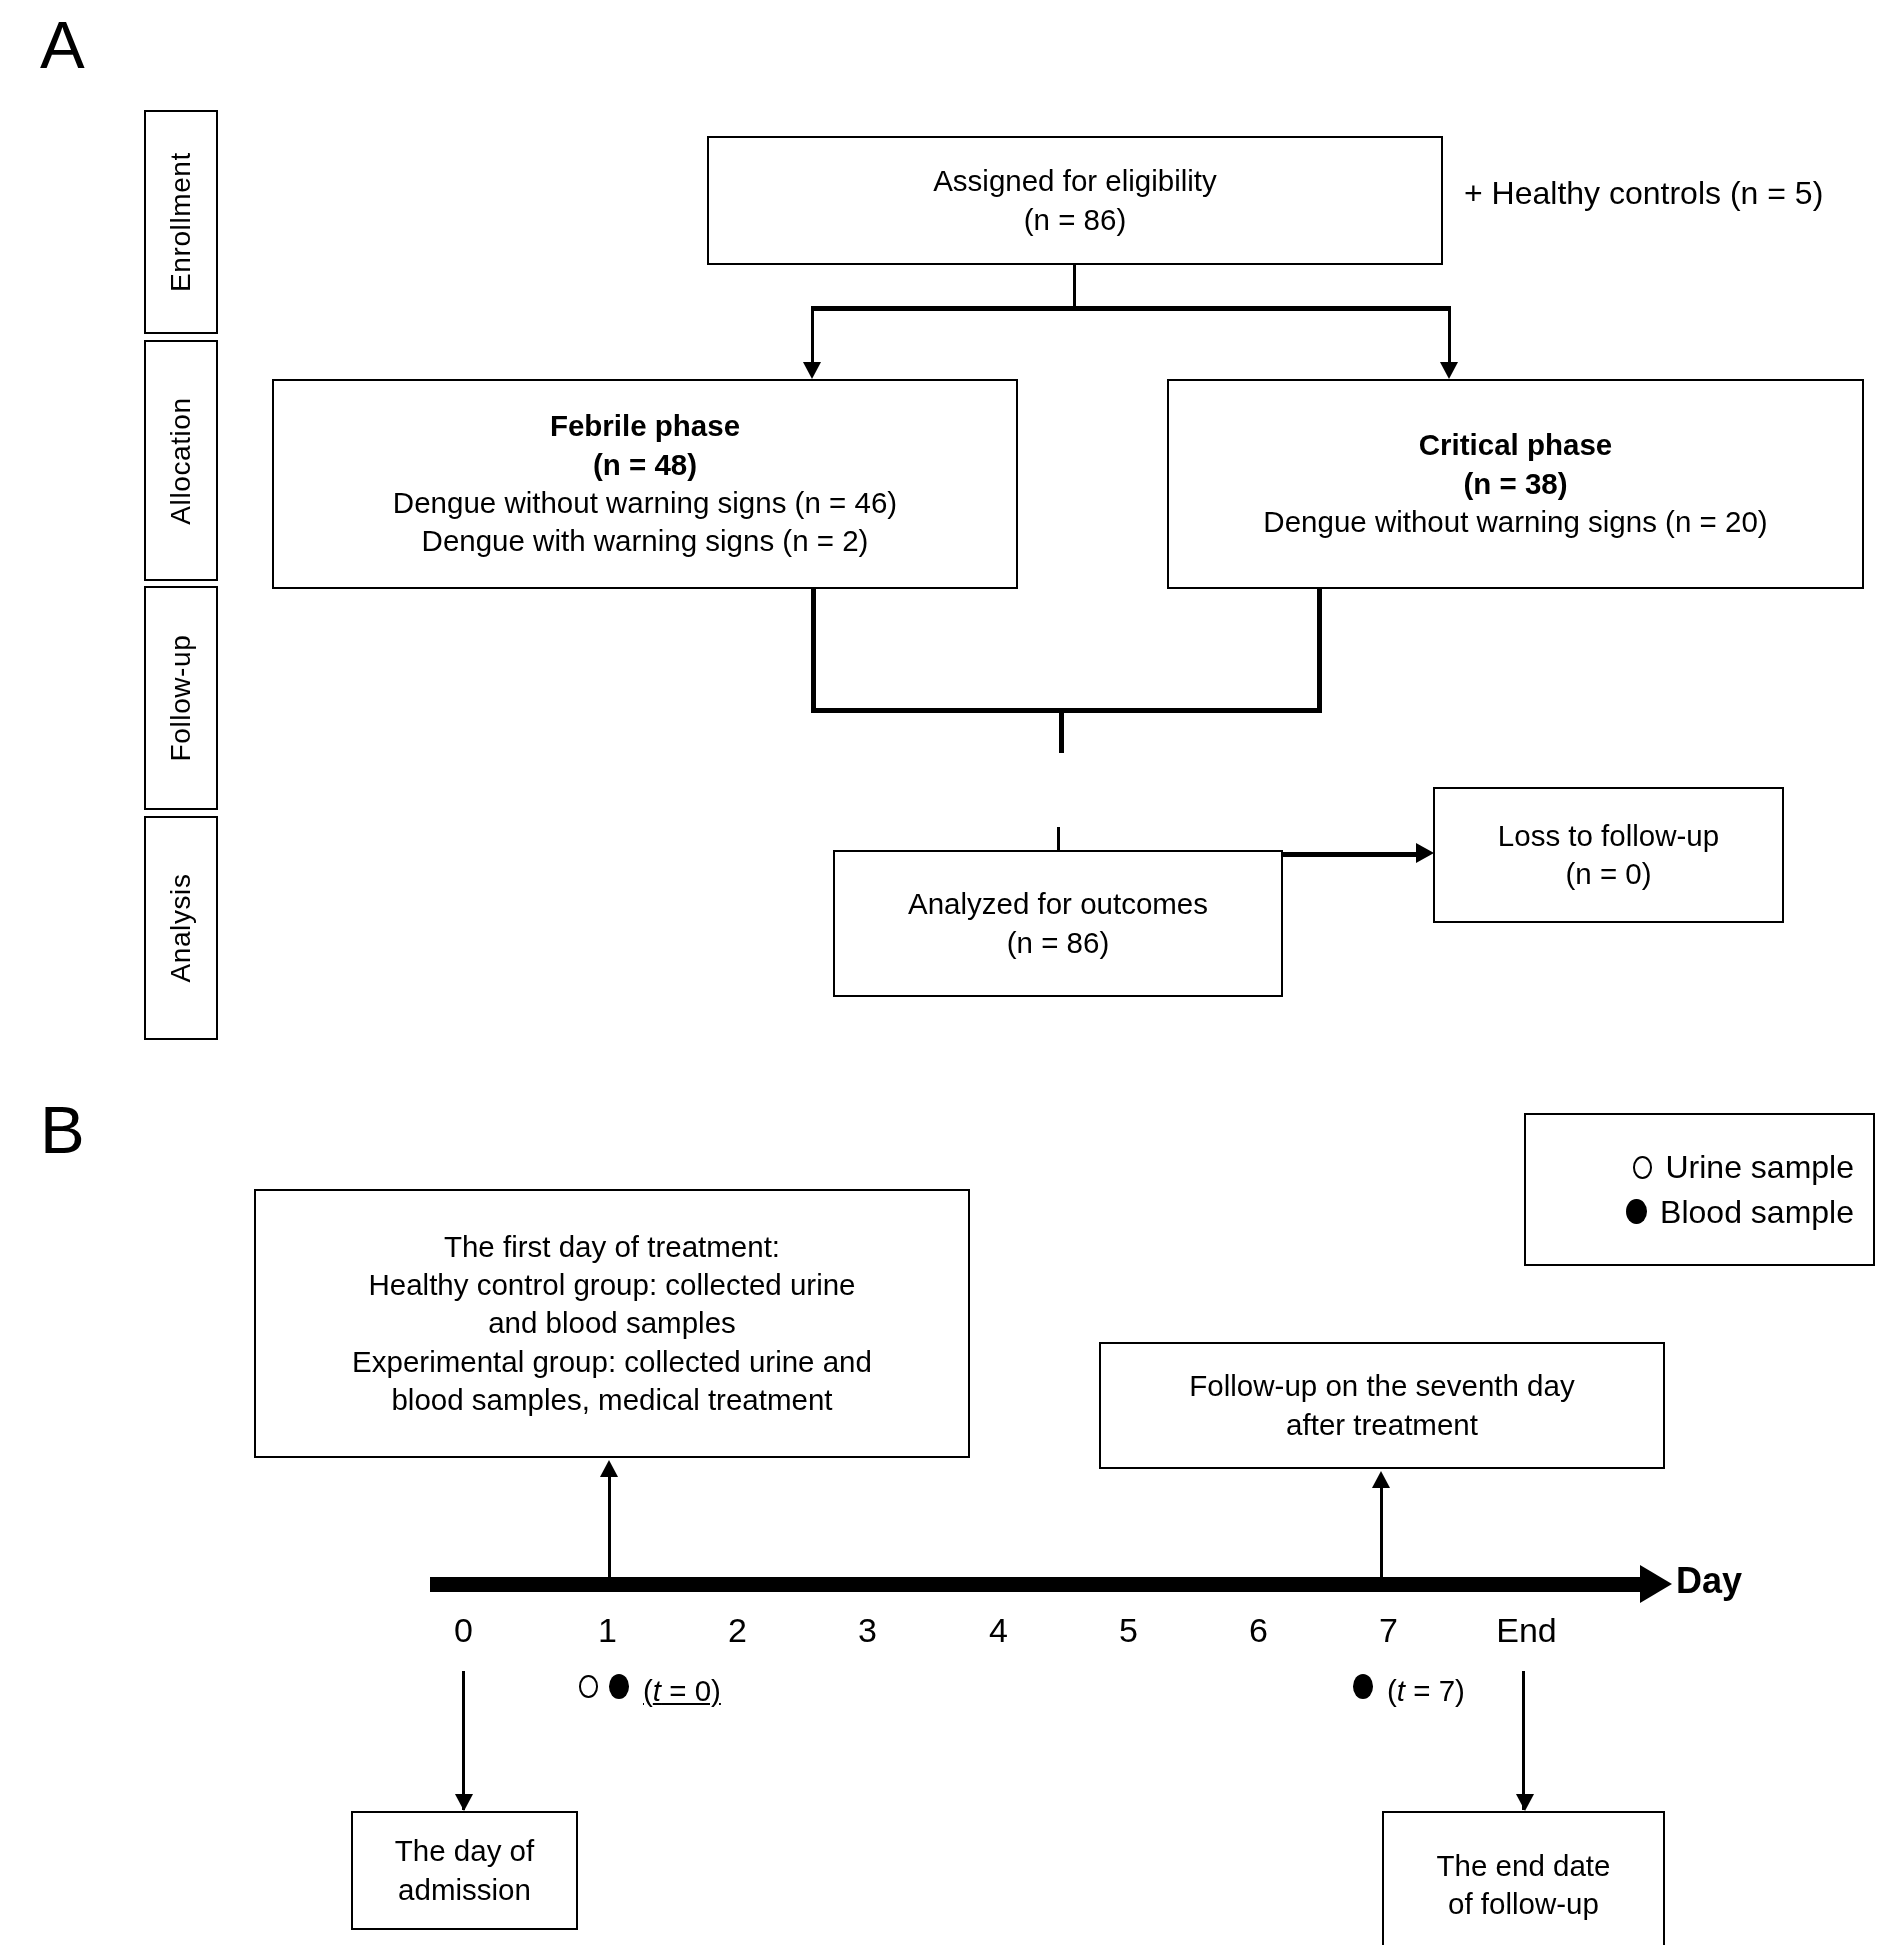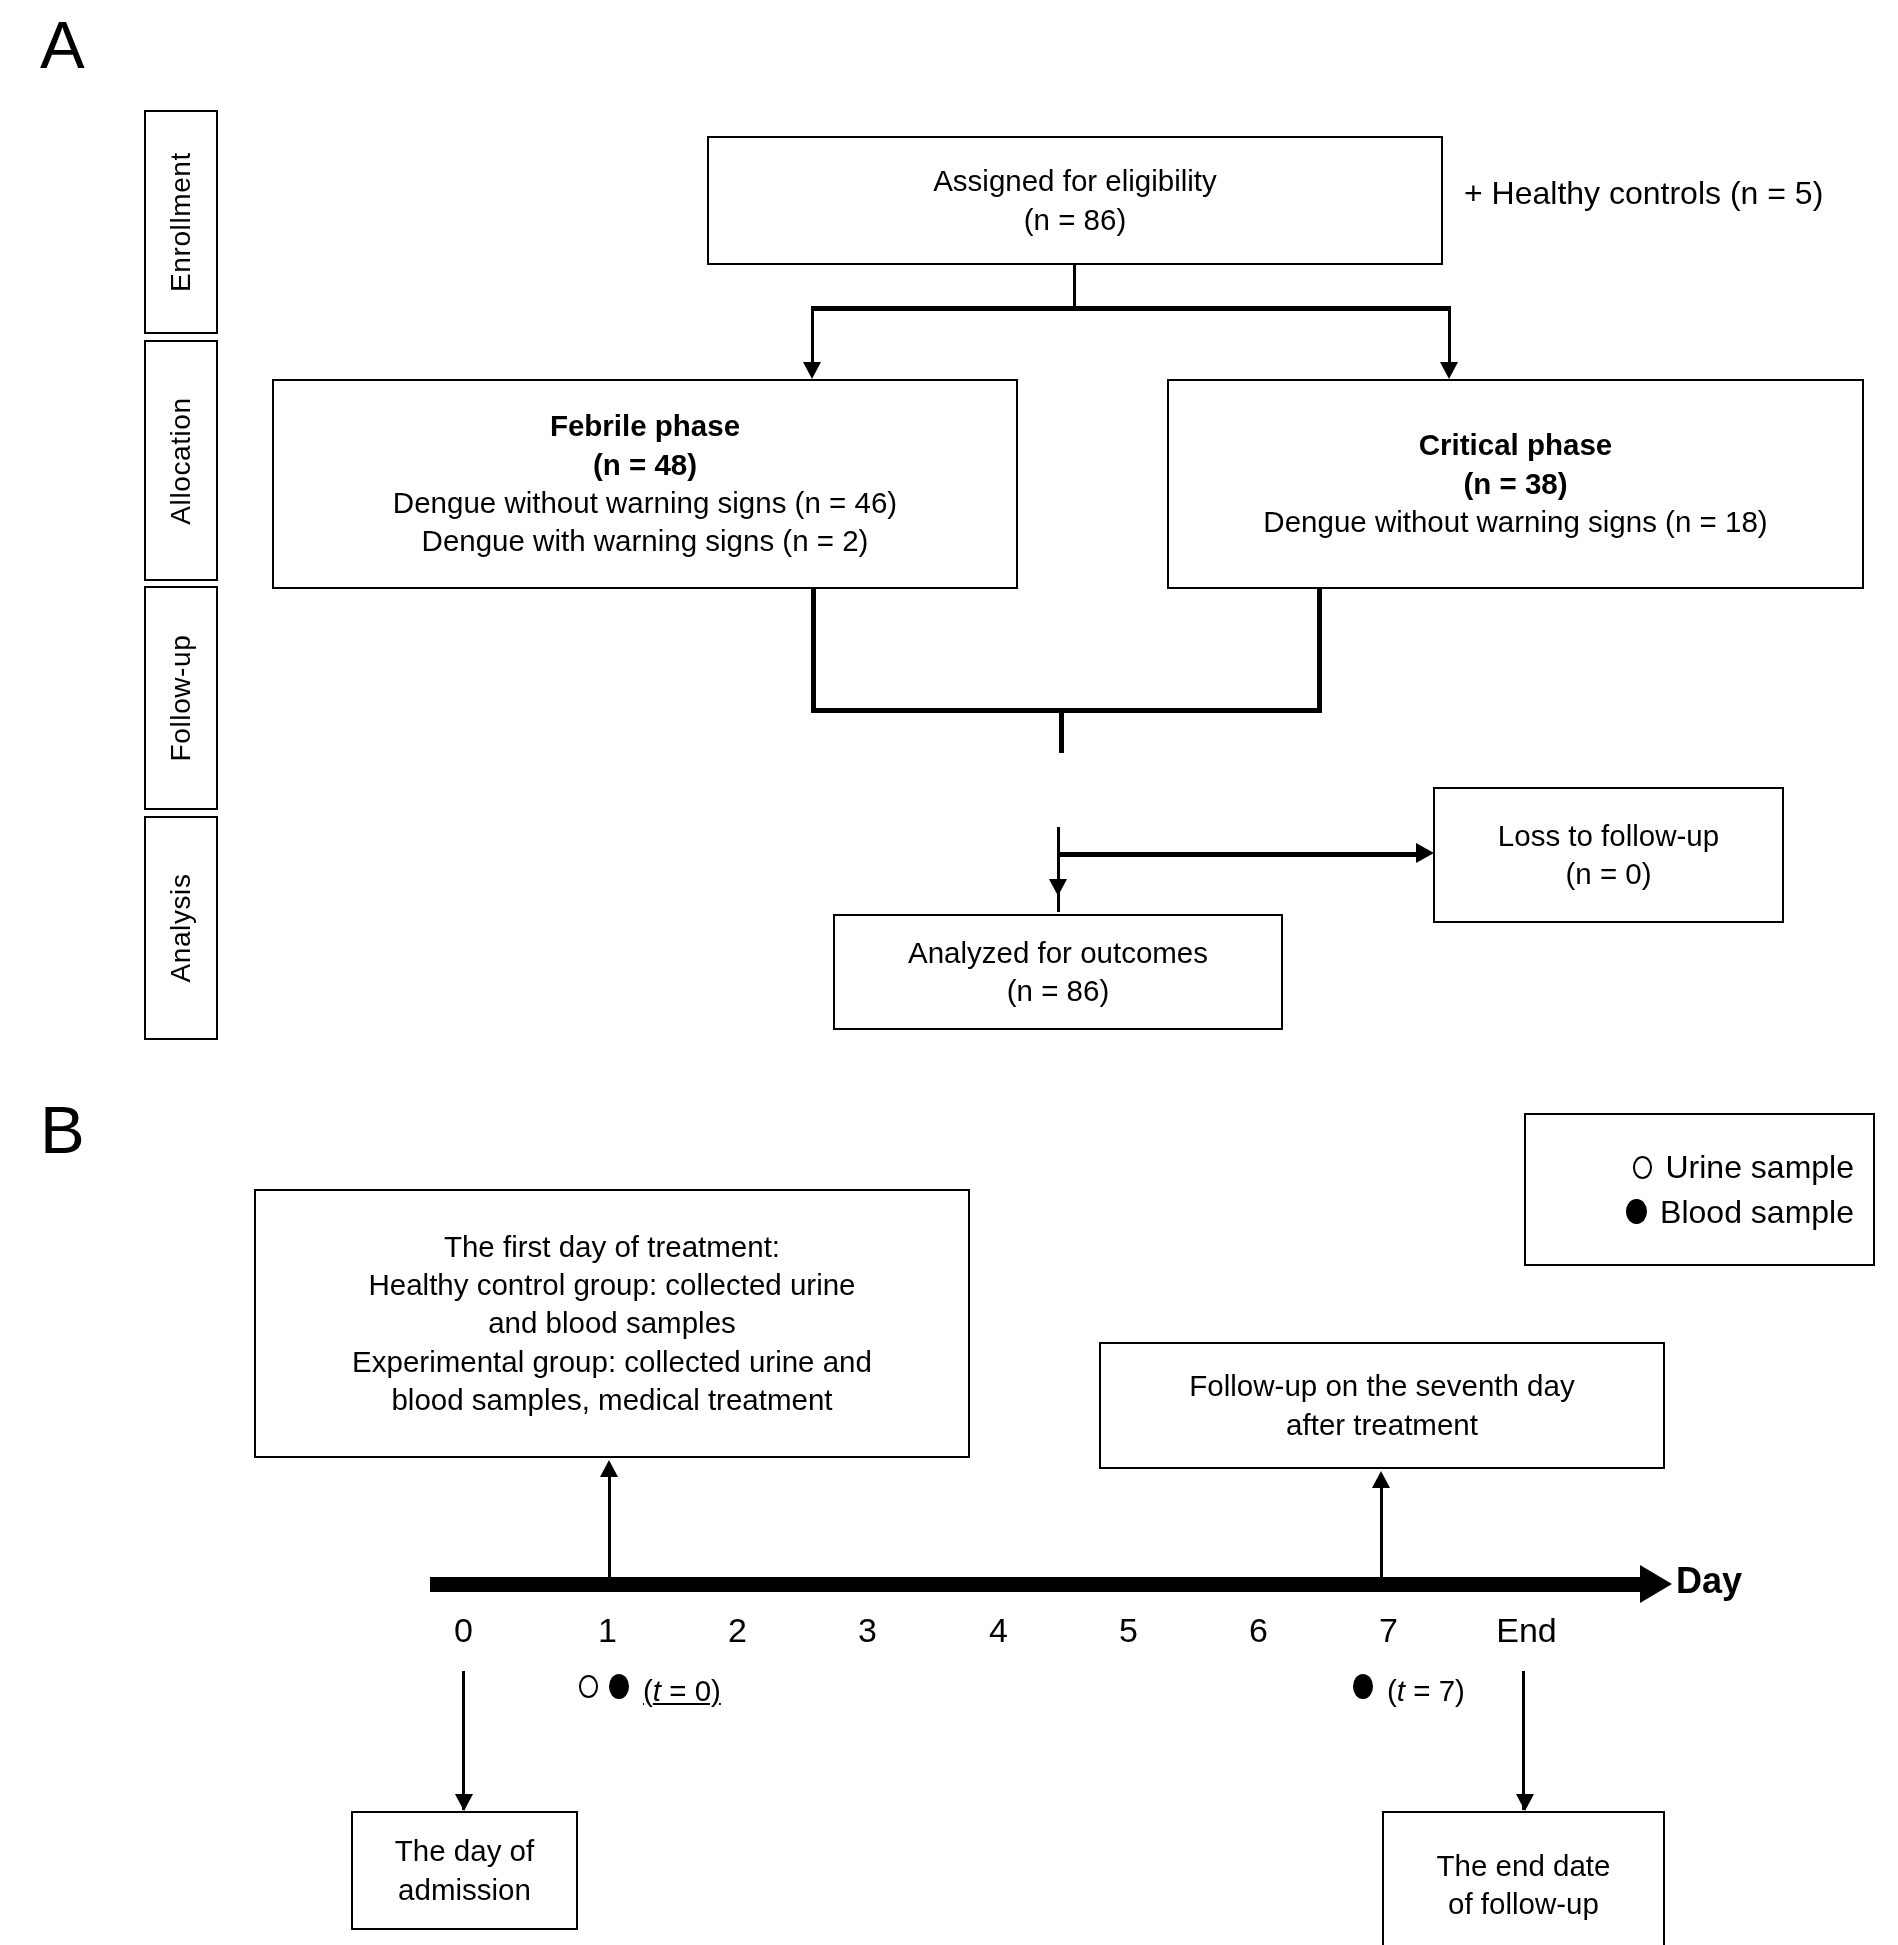--- a/index.html
+++ b/index.html
@@ -92,40 +92,40 @@
   <div class="fbox" style="left:272px;top:379px;width:746px;height:210px;">
     <span class="ln bold">Febrile phase</span>
     <span class="ln bold">(n = 48)</span>
     <span class="ln">Dengue without warning signs (n = 46)</span>
     <span class="ln">Dengue with warning signs (n = 2)</span>
   </div>
 
   <div class="fbox" style="left:1167px;top:379px;width:697px;height:210px;">
     <span class="ln bold">Critical phase</span>
     <span class="ln bold">(n = 38)</span>
-    <span class="ln">Dengue without warning signs (n = 18)</span>
+    <span class="ln">Dengue without warning signs (n = 20)</span>
   </div>
 
   <div class="vline thick" style="left:811px;top:589px;height:119px;"></div>
   <div class="vline thick" style="left:1317px;top:589px;height:119px;"></div>
   <div class="hline thick" style="left:811px;top:708px;width:511px;"></div>
   <div class="vline thick" style="left:1059px;top:708px;height:45px;"></div>
 
 
   <div class="vline" style="left:1057px;top:827px;height:85px;"></div>
   <div class="hline thick" style="left:1057px;top:852px;width:362px;"></div>
   <div class="arrowright" style="left:1416px;top:843px;"></div>
   <div class="arrowdown" style="left:1049px;top:879px;"></div>
 
   <div class="fbox" style="left:1433px;top:787px;width:351px;height:136px;">
     <span class="ln">Loss to follow-up</span>
     <span class="ln">(n = 0)</span>
   </div>
 
-  <div class="fbox" style="left:833px;top:914px;width:450px;height:116px;">
+  <div class="fbox" style="left:833px;top:850px;width:450px;height:147px;">
     <span class="ln">Analyzed for outcomes</span>
     <span class="ln">(n = 86)</span>
   </div>
 
   <div class="panel-letter" style="left:40px;top:1096px;">B</div>
 
   <div class="legend" style="left:1524px;top:1113px;width:351px;height:153px;">
     <div class="row">
       <span class="sw-o"></span>
       <span>Urine sample</span>

